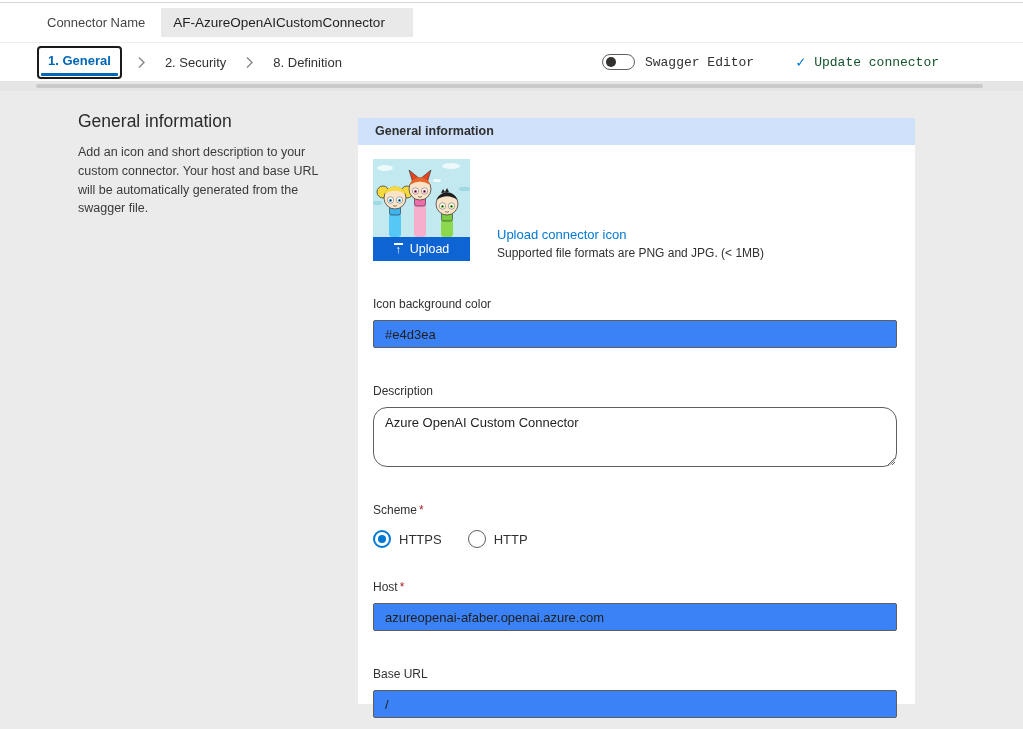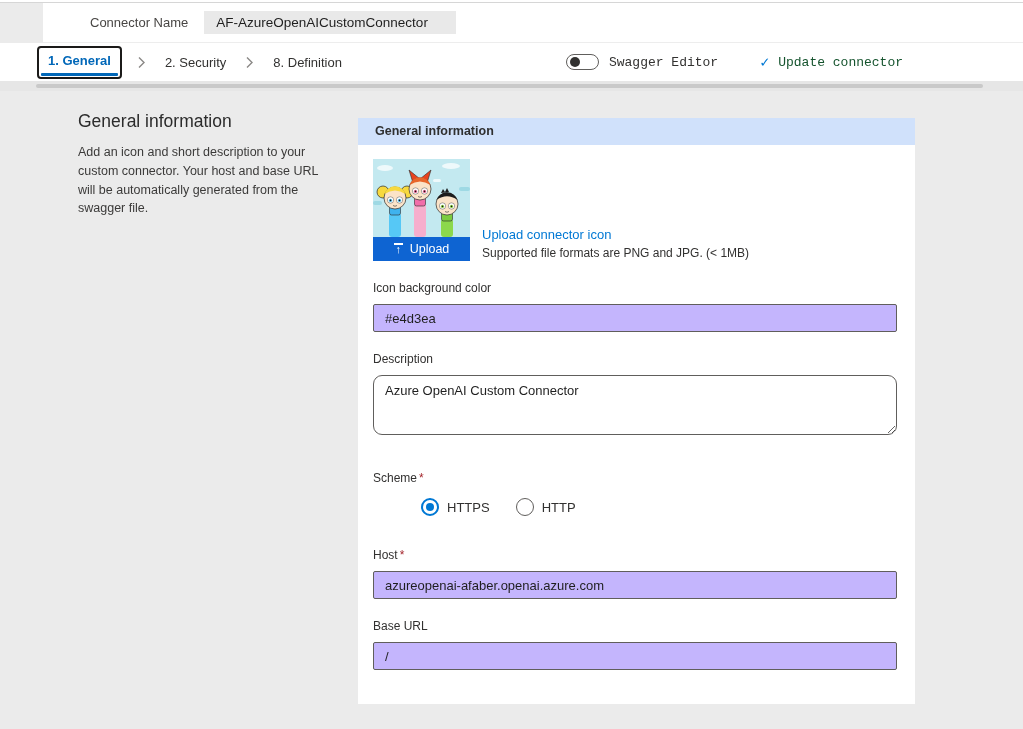--- a/index.html
+++ b/index.html
@@ -2,25 +2,25 @@
 <html><head>
 <meta charset="utf-8">
 <style>
   * { margin:0; padding:0; box-sizing:border-box; }
   html,body { width:1023px; height:729px; }
   body { font-family:"Liberation Sans","DejaVu Sans",sans-serif; color:#323130; background:#ebebeb; overflow:hidden; }
   .app { width:1023px; height:729px; background:#ebebeb; }
 
   
   .top-edge { height:3px; background:#ffffff; border-bottom:1px solid #d6d6d6; }
-  .topbar { height:40px; background:#ffffff; display:flex; align-items:center; padding-left:47px; border-bottom:1px solid #ededed;margin-left:43px; }
+  .topbar { height:40px; background:#ffffff; display:flex; align-items:center; padding-left:47px; border-bottom:1px solid #ededed; }
   .cn-label { font-size:13px; color:#484644; margin-right:16px; }
-  .cn-input { width:252px; height:23px; background:#e9e9e9; border:none; font-family:inherit; font-size:13.5px; color:#1f1f1f; padding:0 12px; outline:none; }
-
-  .navbar { height:38px; background:#ffffff; display:flex; align-items:center; justify-content:space-between; padding:0 120px 0 37px; }
+  .cn-input { width:252px; height:29px; background:#e9e9e9; border:none; font-family:inherit; font-size:13.5px; color:#1f1f1f; padding:0 12px; outline:none; }
+
+  .navbar { height:38px; background:#ffffff; display:flex; align-items:center; justify-content:space-between; padding:0 84px 0 37px; }
   .tabs { display:flex; align-items:center; }
   .tab-active { position:relative; border:2px solid #1b1a19; border-radius:4px; padding:5px 9px 9px 9px; color:#0067b8; font-size:13px; font-weight:600; cursor:pointer; background:#fff; }
   .tab-underline { position:absolute; left:2px; right:2px; bottom:1px; height:3px; background:#0067b8; border-radius:1px; }
   .tab { color:#323130; font-size:13px; padding:6px 4px; cursor:pointer; }
   .chev { margin:0 15px; display:flex; align-items:center; }
   .nav-right { display:flex; align-items:center;font-family:Liberation Mono, monospace; }
   .toggle { width:33px; height:16px; border:1px solid #605e5c; border-radius:9px; position:relative; background:#fff; cursor:pointer; }
   .toggle-knob { position:absolute; left:3px; top:2px; width:10px; height:10px; border-radius:50%; background:#323130; }
   .toggle-label { margin-left:10px; font-size:13px; }
   .update-btn { display:flex; align-items:center; margin-left:42px; cursor:pointer; background:none; border:none; font-family:inherit; }
@@ -41,36 +41,36 @@
   .panel-header { height:27px; background:#d0e1fb; font-size:12.5px; font-weight:600; color:#2f2f2f; line-height:27px; padding-left:17px; }
   .panel-body { padding:14px 18px 16px 15px; }
 
   .icon-row { display:flex; align-items:flex-end; }
   .icon-tile { width:97px; cursor:pointer; }
   .icon-img { display:block; width:97px; height:78px; }
   .upload-btn { height:24px; background:#0e64d2; color:#fff; font-size:12.5px; display:flex; align-items:center; justify-content:center; }
   .upload-ic { display:inline-flex; flex-direction:column; align-items:center; margin-right:7px; }
   .upload-ic .bar { width:9px; height:1.5px; background:#fff; margin-bottom:-1px; }
   .upload-ic .arr { font-size:11px; line-height:11px; }
-  .upload-text { margin-left:12px; padding-bottom:1px; }
+  .upload-text { margin-left:27px; padding-bottom:1px; }
   .upload-link { color:#0078d4; font-size:13px; margin-bottom:4px; cursor:pointer; }
   .upload-caption { font-size:12px; color:#323130; }
 
-  .field { margin-top:20px; }
+  .field { margin-top:36px; }
   .field-label { font-size:12px; color:#323130; margin-bottom:9px; }
   .req { color:#a4262c; margin-left:2px; }
-  .text-input { width:100%; height:28px; border:1px solid #605e5c; border-radius:2px; font-family:inherit; font-size:13px; color:#1f1f1f; padding:0 11px; outline:none; background:#c4b5fd; }
-  .textarea { width:100%; height:60px; border:1px solid #605e5c; border-radius:9px; font-family:inherit; font-size:13px; color:#1f1f1f; padding:7px 11px; outline:none; resize:both; }
+  .text-input { width:100%; height:28px; border:1px solid #605e5c; border-radius:2px; font-family:inherit; font-size:13px; color:#1f1f1f; padding:0 11px; outline:none; background:#3b82f6; }
+  .textarea { width:100%; height:60px; border:1px solid #605e5c; border-radius:14px; font-family:inherit; font-size:13px; color:#1f1f1f; padding:7px 11px; outline:none; resize:both; }
 
   .gateway-row { margin-top:21px; display:flex; align-items:center; }
   .checkbox { width:18px; height:18px; border:1px solid #484644; border-radius:2px; background:#fff; cursor:pointer; flex:none; }
   .gateway-label { font-size:13px; margin-left:11px; }
   .learn-more { font-size:13px; color:#0078d4; margin-left:5px; cursor:pointer; }
 
-  .radio-row { display:flex; align-items:flex-end; margin-top:13px;margin-left:48px; }
+  .radio-row { display:flex; align-items:flex-end; margin-top:13px; }
   .radio-opt { display:flex; align-items:center; margin-right:26px; cursor:pointer; }
   .radio-on { width:18px; height:18px; border:2px solid #0078d4; border-radius:50%; display:flex; align-items:center; justify-content:center; background:#fff; }
   .radio-on .dot { width:8px; height:8px; border-radius:50%; background:#0078d4; }
   .radio-off { width:18px; height:18px; border:1px solid #605e5c; border-radius:50%; background:#fff; }
   .radio-label { font-size:13px; margin-left:8px; }
 
   .mt32 { margin-top:32px; }
 </style>
 </head>
 <body>

